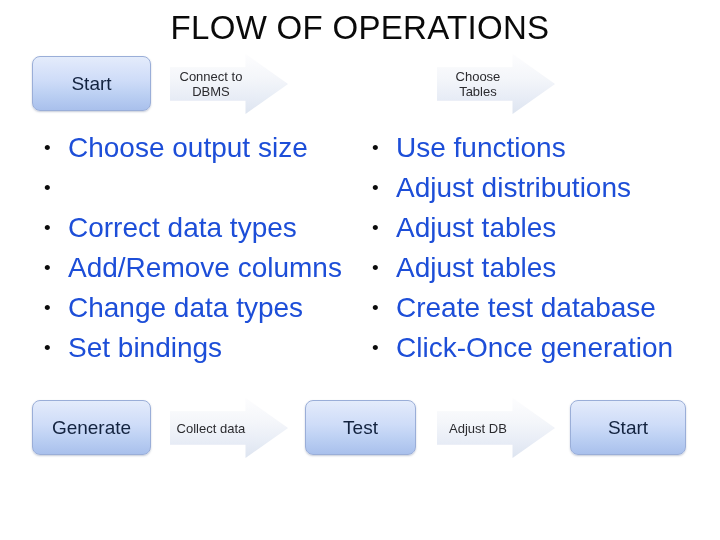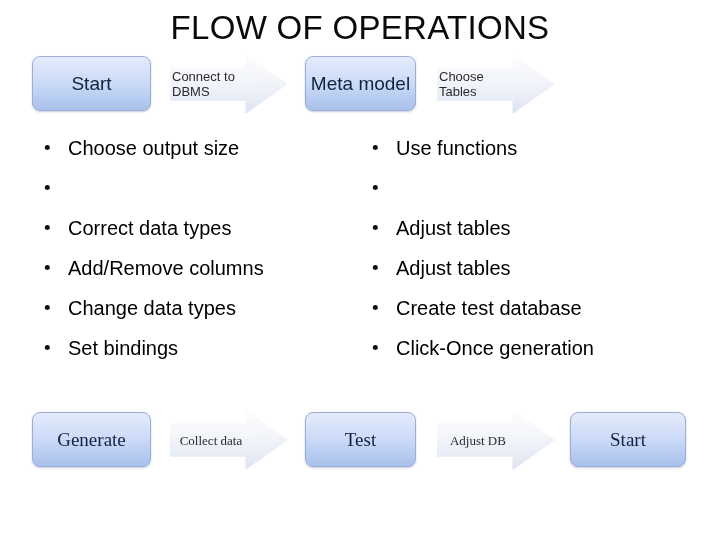--- a/index.html
+++ b/index.html
@@ -38,21 +38,21 @@
   }
 
   
   .flow-row {
     position: absolute;
     left: 0;
     width: 720px;
     height: 60px;
   }
   .flow-row.top    { top: 56px; }
-  .flow-row.bottom { top: 412px; font-family: Liberation Serif, serif; }
+  .flow-row.bottom { top: 400px; }
 
   
   .proc-box {
     position: absolute;
     top: 0;
     height: 55px;
     border: 1px solid #9aaed8;
     border-radius: 8px;
     background: linear-gradient(to bottom,
                 #e4ecfb 0%,
@@ -97,20 +97,21 @@
     left: 2px;
     top: 0;
     width: 66%;
     height: 60px;
     display: flex;
     align-items: center;
     justify-content: center;
     font-size: 13px;
     line-height: 15px;
     color: #2b2b2f;
+    text-align: center;
   }
   .arrow-1 { left: 170px; width: 118px; }
   .arrow-2 { left: 437px; width: 118px; }
 
   
   .bullets {
     position: absolute;
     top: 128px;
   }
   .bullets.left  { left: 44px;  width: 320px; }
@@ -125,46 +126,43 @@
   }
   .bullet-dot {
     width: 24px;
     flex: 0 0 24px;
     font-size: 19px;
     line-height: 40px;
     text-align: left;
     color: #0b0b0b;
   }
   .bullet-text {
-    font-size: 20px;
+    font-size: 28px;
     line-height: 40px;
     white-space: nowrap;
-    color: #000000;
+    color: #1d4ed8;
   }
 </style>
 </head>
 <body>
 
 <div id="slide">
 
   <div class="title">FLOW OF OPERATIONS</div>
 
   <div class="flow-row top">
 
     <div class="proc-box box-a">
       <span class="lbl">Start</span>
     </div>
 
     <div class="arrow arrow-1">
       <span class="atext">Connect to DBMS</span>
     </div>
 
-    <div class="proc-box box-b">
-      <span class="lbl">Meta model</span>
-    </div>
 
     <div class="arrow arrow-2">
       <span class="atext">Choose Tables</span>
     </div>
 
   </div>
 
   <div class="bullets left">
     <div class="bullet-item">
       <span class="bullet-dot">•</span>
@@ -191,20 +189,21 @@
     </div>
   </div>
 
   <div class="bullets right">
     <div class="bullet-item">
       <span class="bullet-dot">•</span>
       <span class="bullet-text">Use functions</span>
     </div>
     <div class="bullet-item">
       <span class="bullet-dot">•</span>
+      <span class="bullet-text">Adjust distributions</span>
     </div>
     <div class="bullet-item">
       <span class="bullet-dot">•</span>
       <span class="bullet-text">Adjust tables</span>
     </div>
     <div class="bullet-item">
       <span class="bullet-dot">•</span>
       <span class="bullet-text">Adjust tables</span>
     </div>
     <div class="bullet-item">

